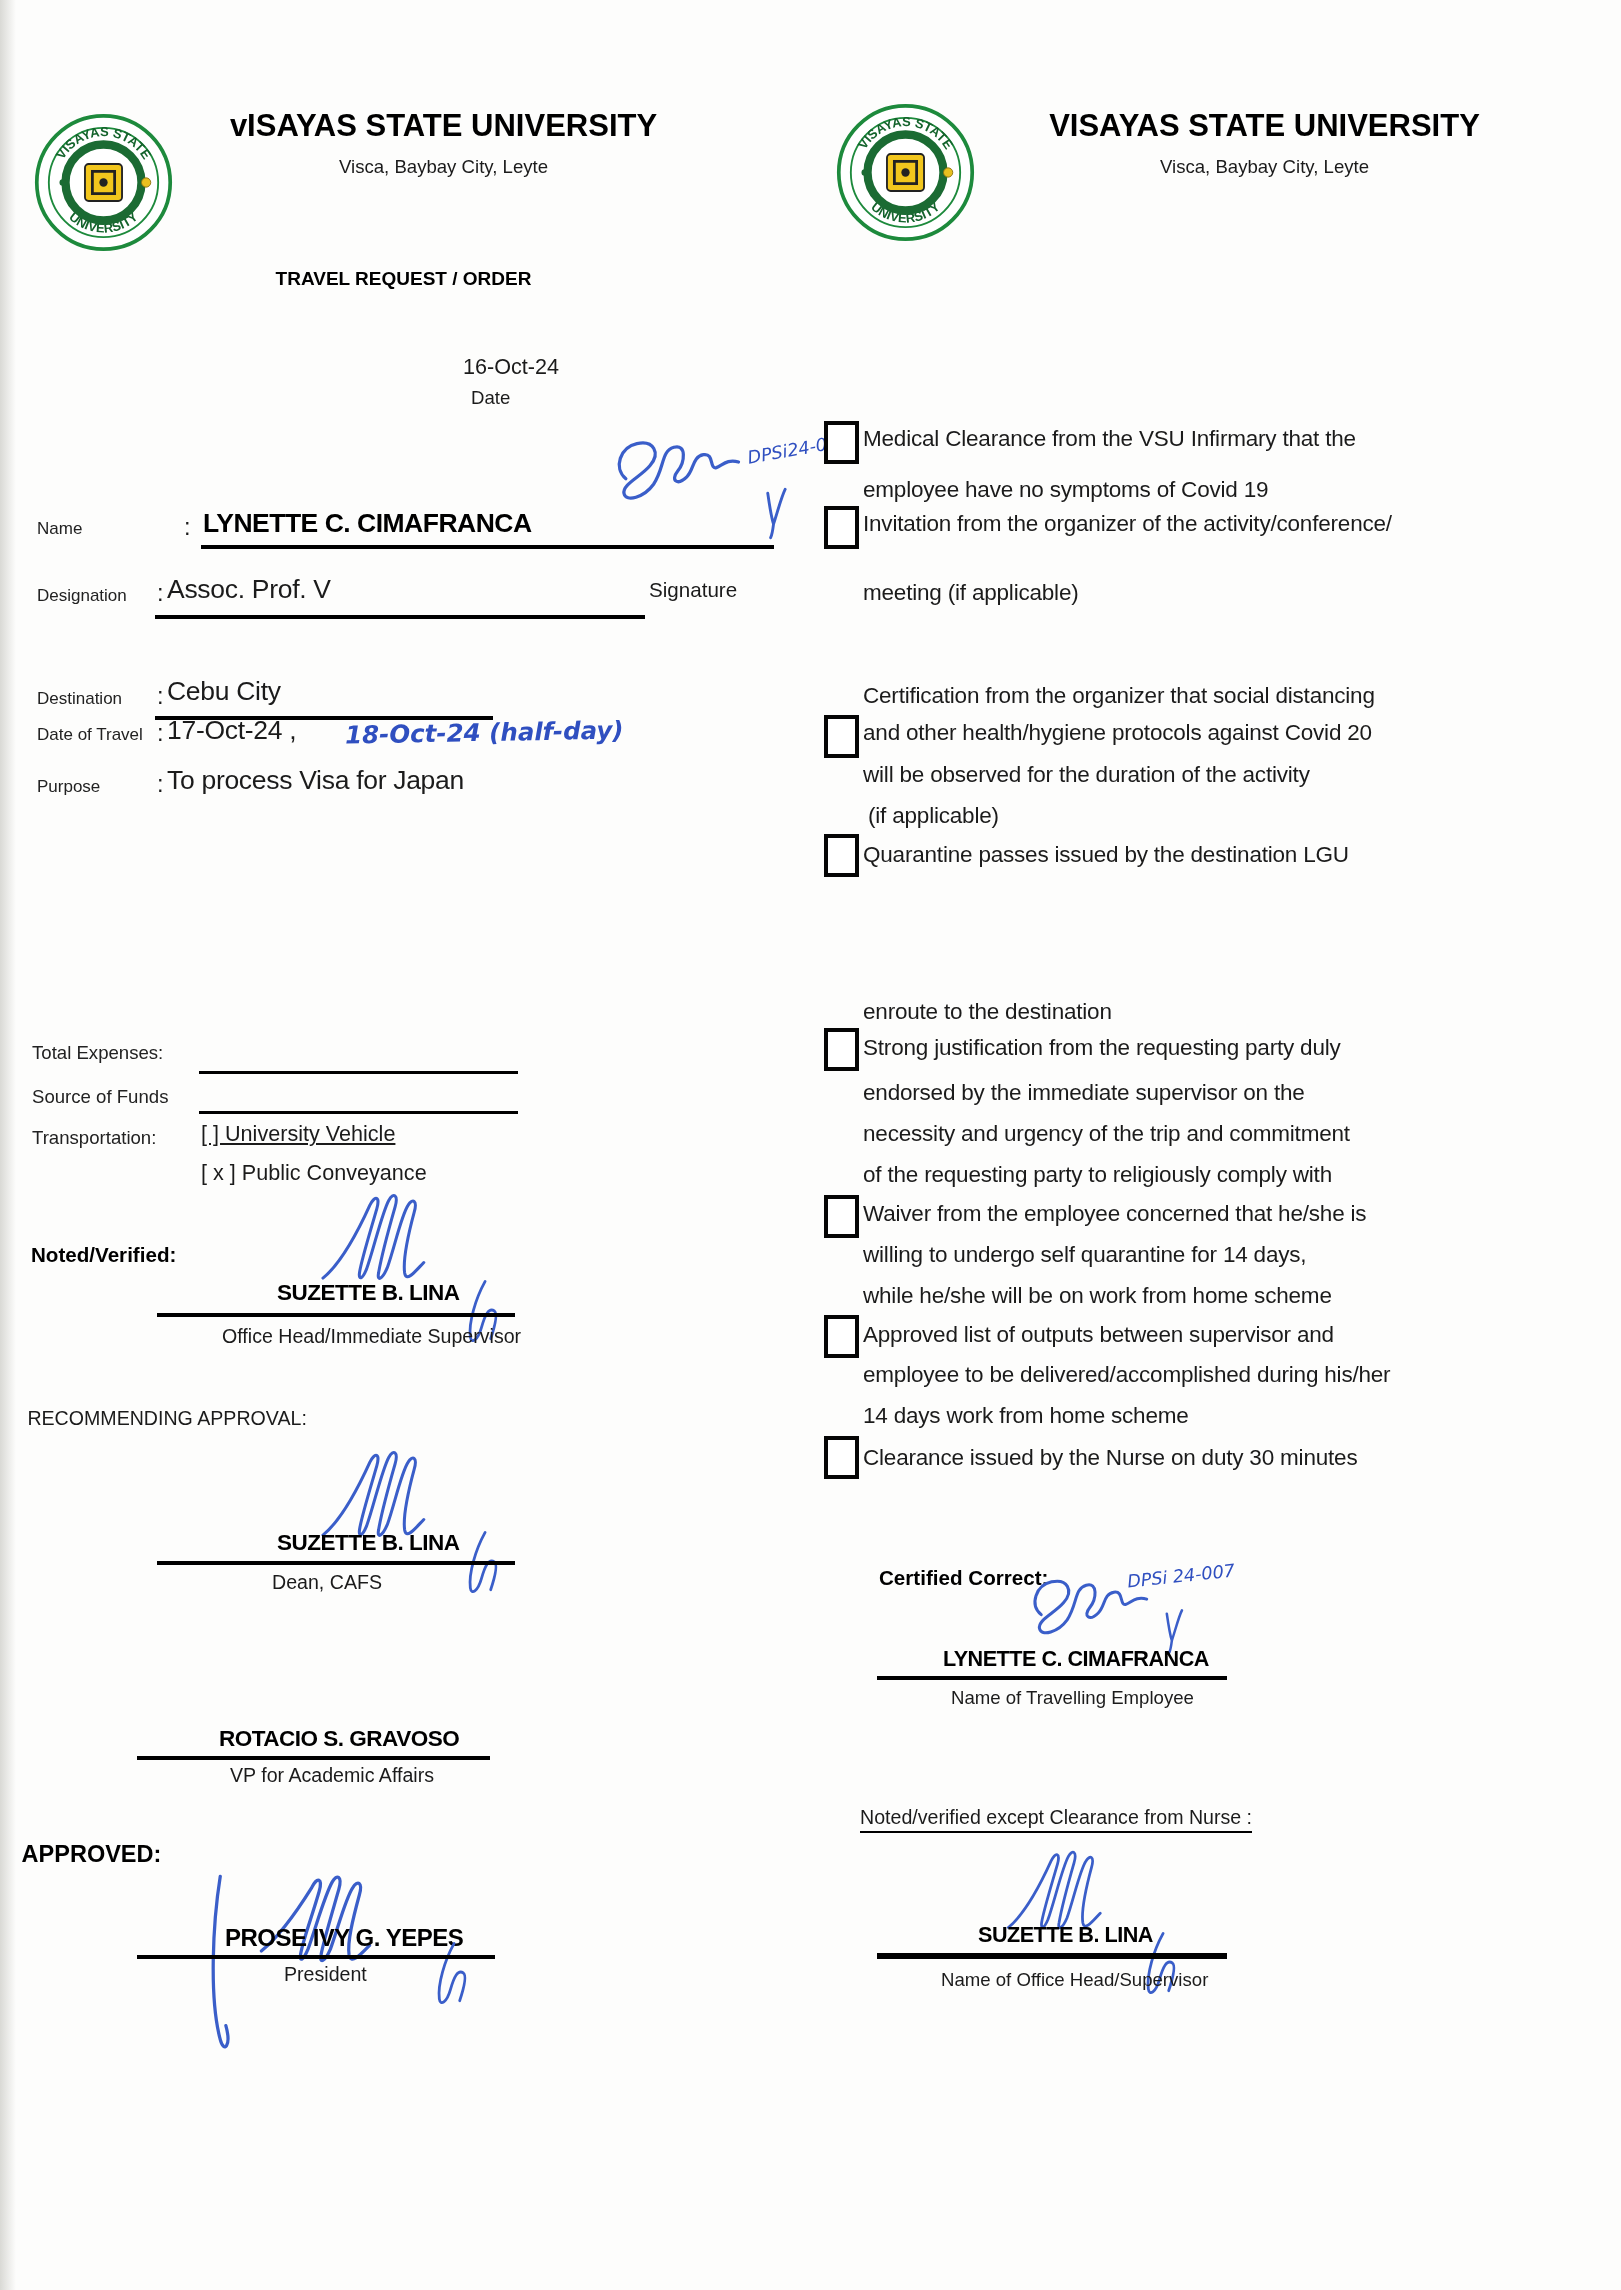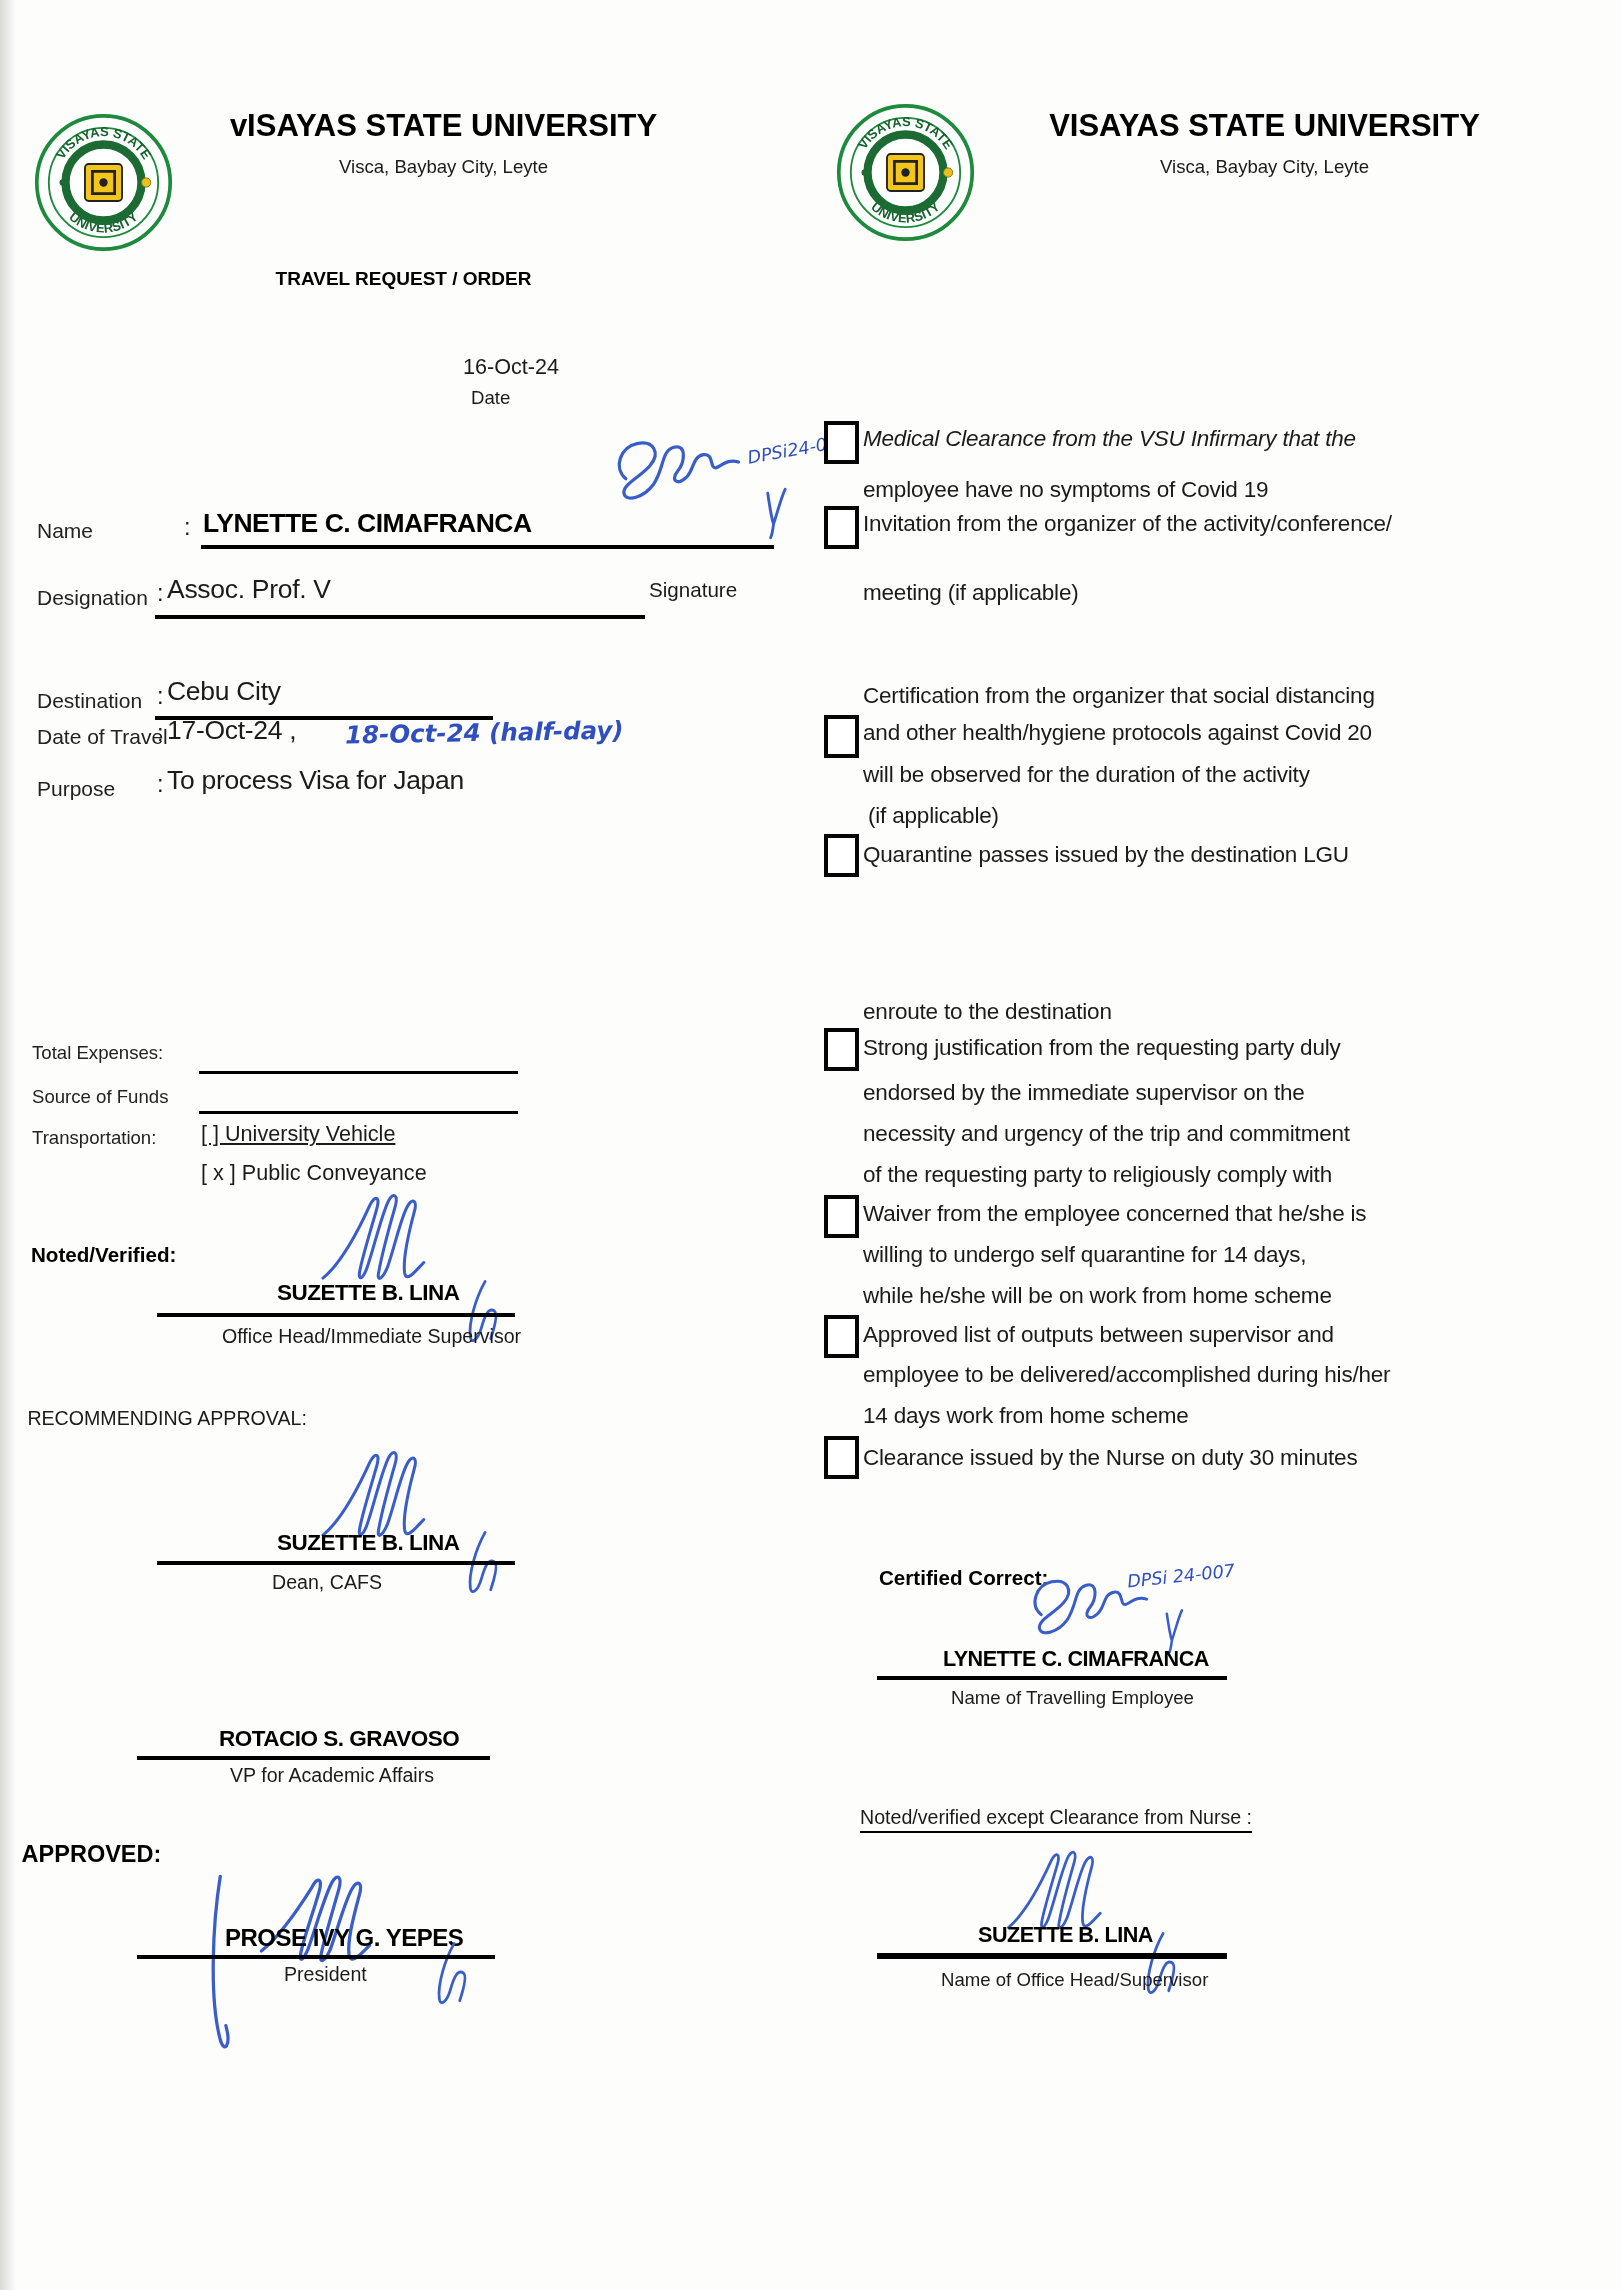--- a/index.html
+++ b/index.html
@@ -7,21 +7,21 @@
     position:relative;width:1621px;height:2291px;margin:0 auto;
     background:#fdfdfc;overflow:hidden;
     font-family:"Liberation Sans", sans-serif;color:#1b1b1b;
   }
   .scan-edge{position:absolute;left:0;top:0;width:15.7px;height:100%;
     background:linear-gradient(90deg,#d9d9d5,rgba(253,253,252,0));}
   .abs{position:absolute;white-space:nowrap;}
   .b{font-weight:bold;color:#000;}
   .ctr{text-align:center;}
   .rule{position:absolute;background:#000;}
-  .lbl{font-size:21px;color:#222;}
+  .lbl{font-size:17px;color:#222;}
   .val{font-size:26.5px;letter-spacing:-0.3px;}
   .colon{font-size:23.5px;}
   .chk{position:absolute;left:824px;width:35px;height:43px;border:4.9px solid #050505;
     background:#fff;box-sizing:border-box;}
   .cl-line{position:absolute;left:863px;font-size:22.5px;letter-spacing:-0.2px;white-space:nowrap;}
   .hand{color:#2f4fc0;font-style:italic;font-family:"DejaVu Sans",sans-serif;}
   .sig{position:absolute;}
   .sig svg path{fill:none;stroke:#3a5ec9;stroke-linecap:round;}
   .underline-text{border-bottom:2.9px solid #000;padding-bottom:2px;}
 </style>
@@ -187,21 +187,21 @@
     </svg>
   </div>
 
   <div class="abs ctr" style="left:990px;top:108px;width:549px;">
     <div class="b" style="font-size:31px;">VISAYAS STATE UNIVERSITY</div>
     <div style="font-size:18.6px;margin-top:11.8px;">Visca, Baybay City, Leyte</div>
   </div>
 
 
   <div class="chk" style="top:421px;"></div>
-  <div class="cl-line" style="top:426px;font-style:italic;">Medical Clearance from the VSU Infirmary that the</div>
+  <div class="cl-line" style="top:426px;">Medical Clearance from the VSU Infirmary that the</div>
   <div class="cl-line" style="top:477px;">employee have no symptoms of Covid 19</div>
 
   <div class="chk" style="top:506px;"></div>
   <div class="cl-line" style="top:511px;">Invitation from the organizer of the activity/conference/</div>
   <div class="cl-line" style="top:580px;">meeting (if applicable)</div>
 
   <div class="cl-line" style="top:683px;">Certification from the organizer that social distancing</div>
   <div class="chk" style="top:715px;"></div>
   <div class="cl-line" style="top:720px;">and other health/hygiene protocols against Covid 20</div>
   <div class="cl-line" style="top:762px;">will be observed for the duration of the activity</div>

